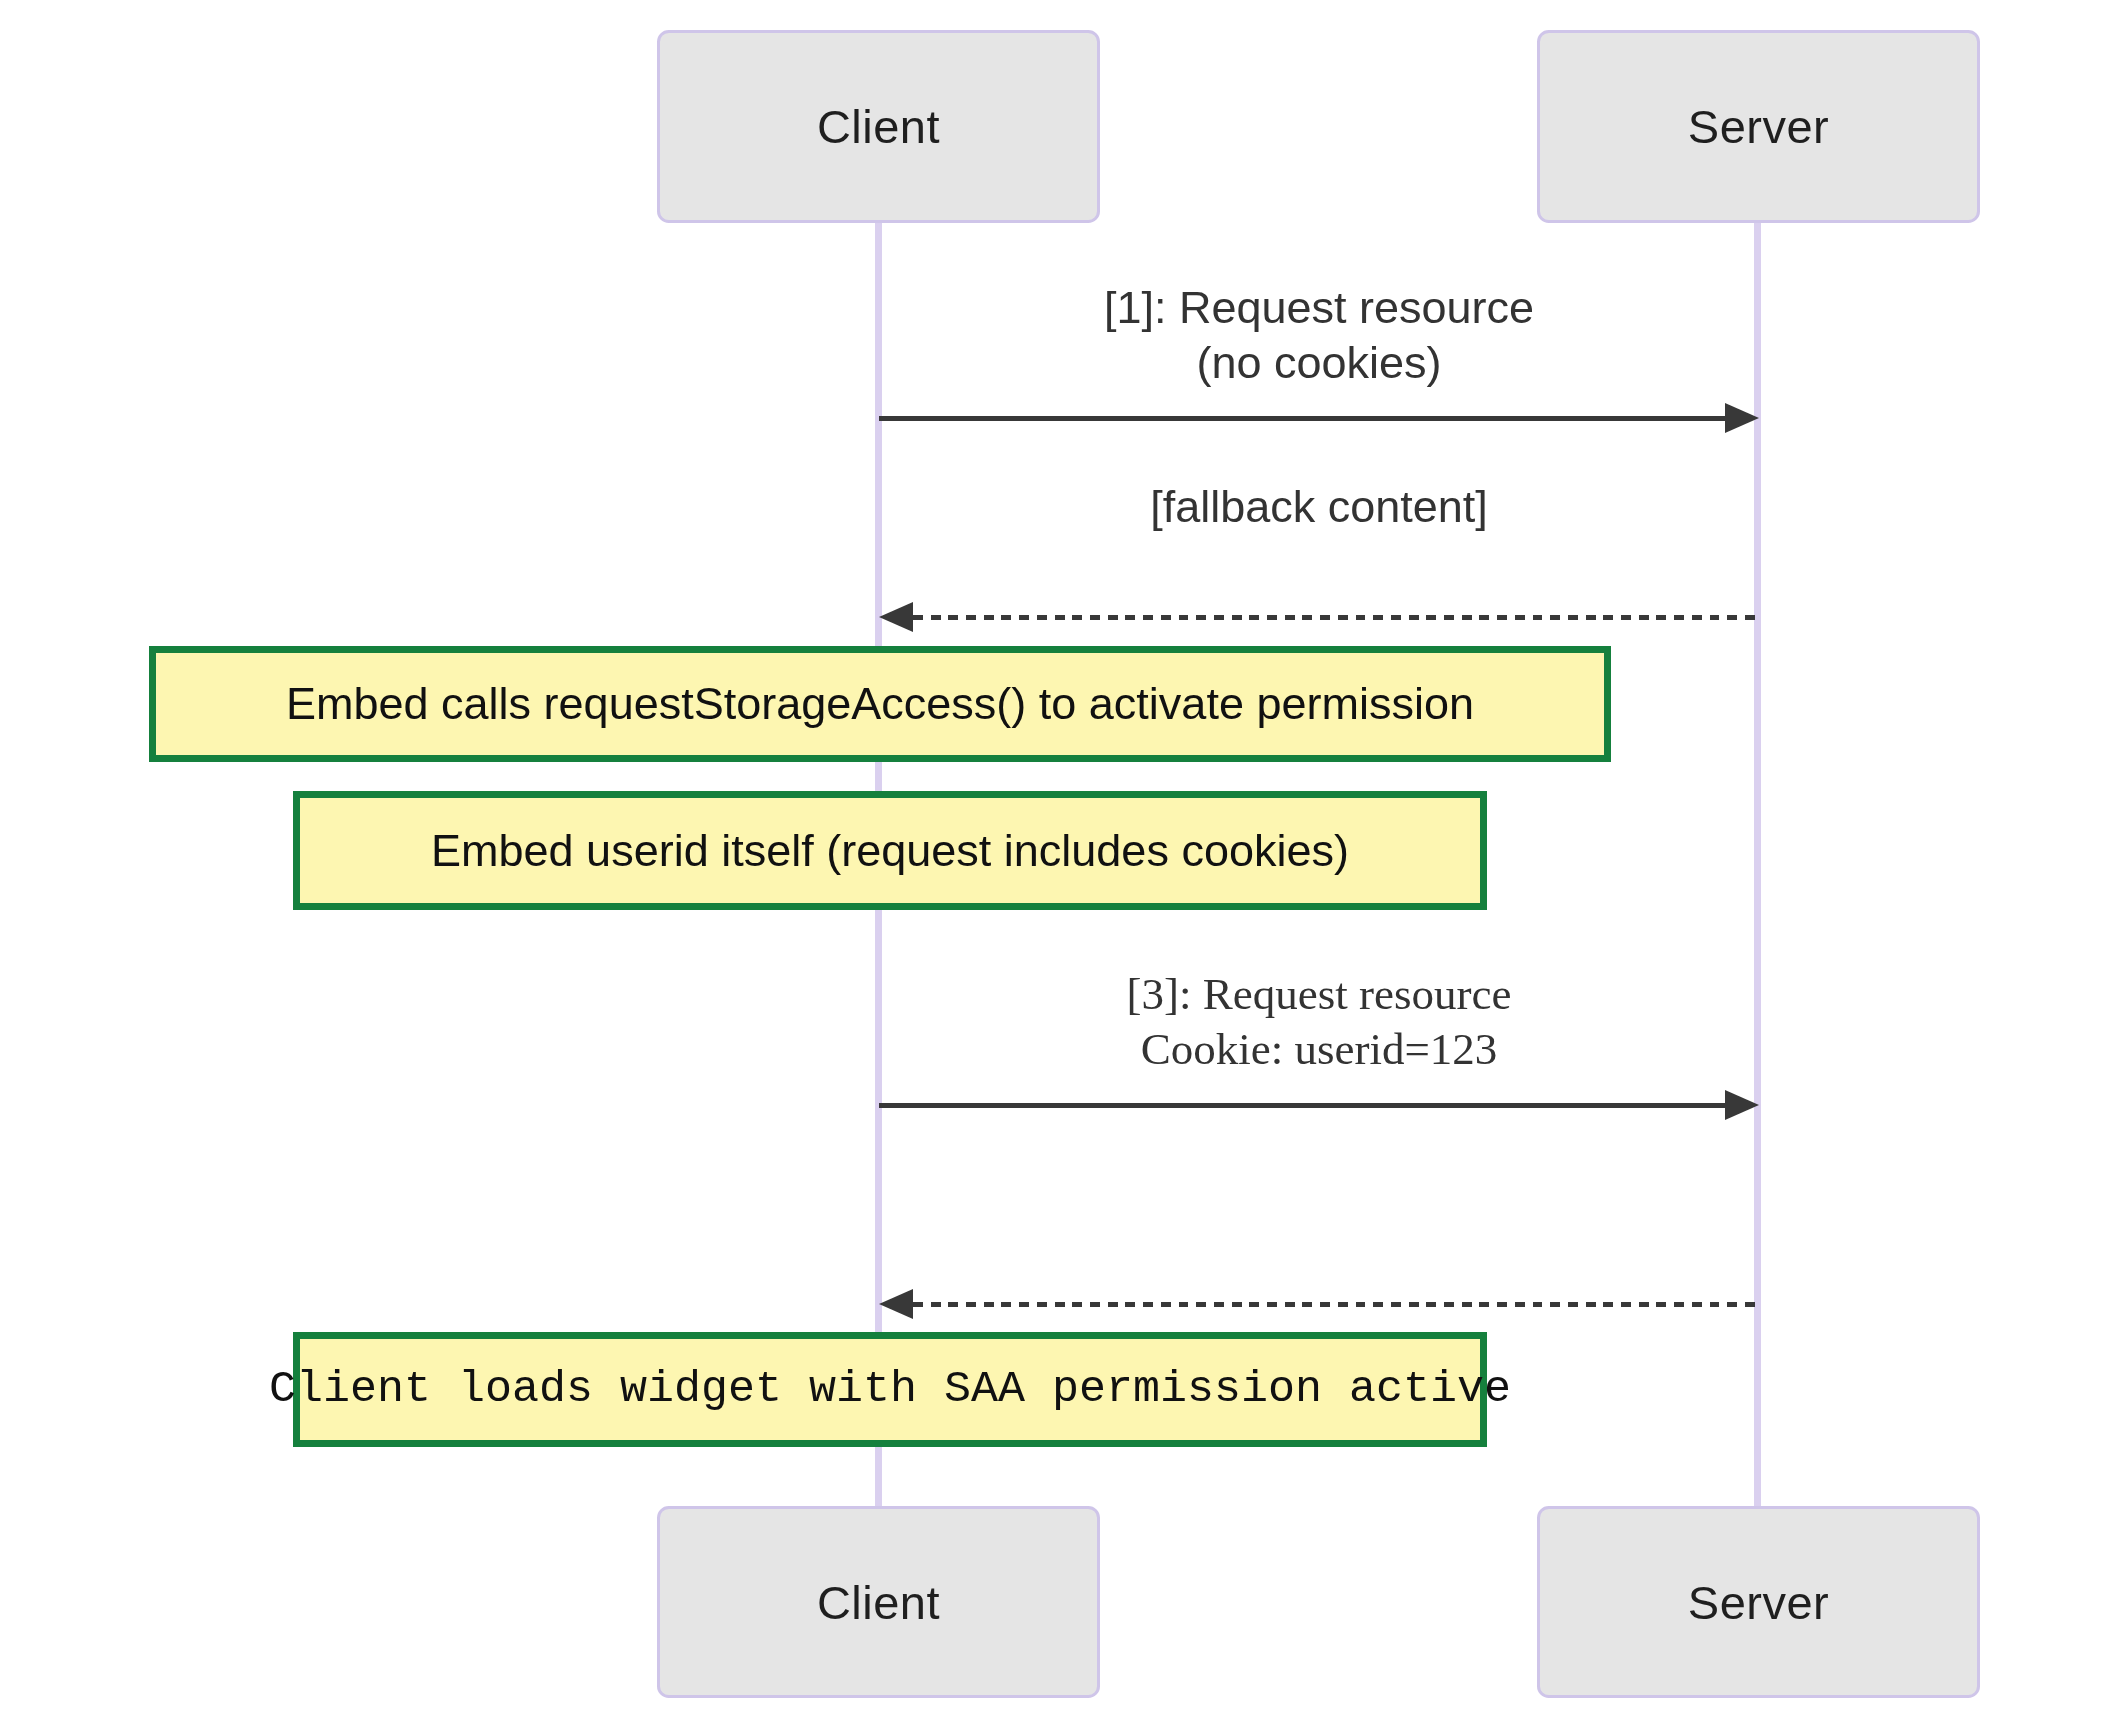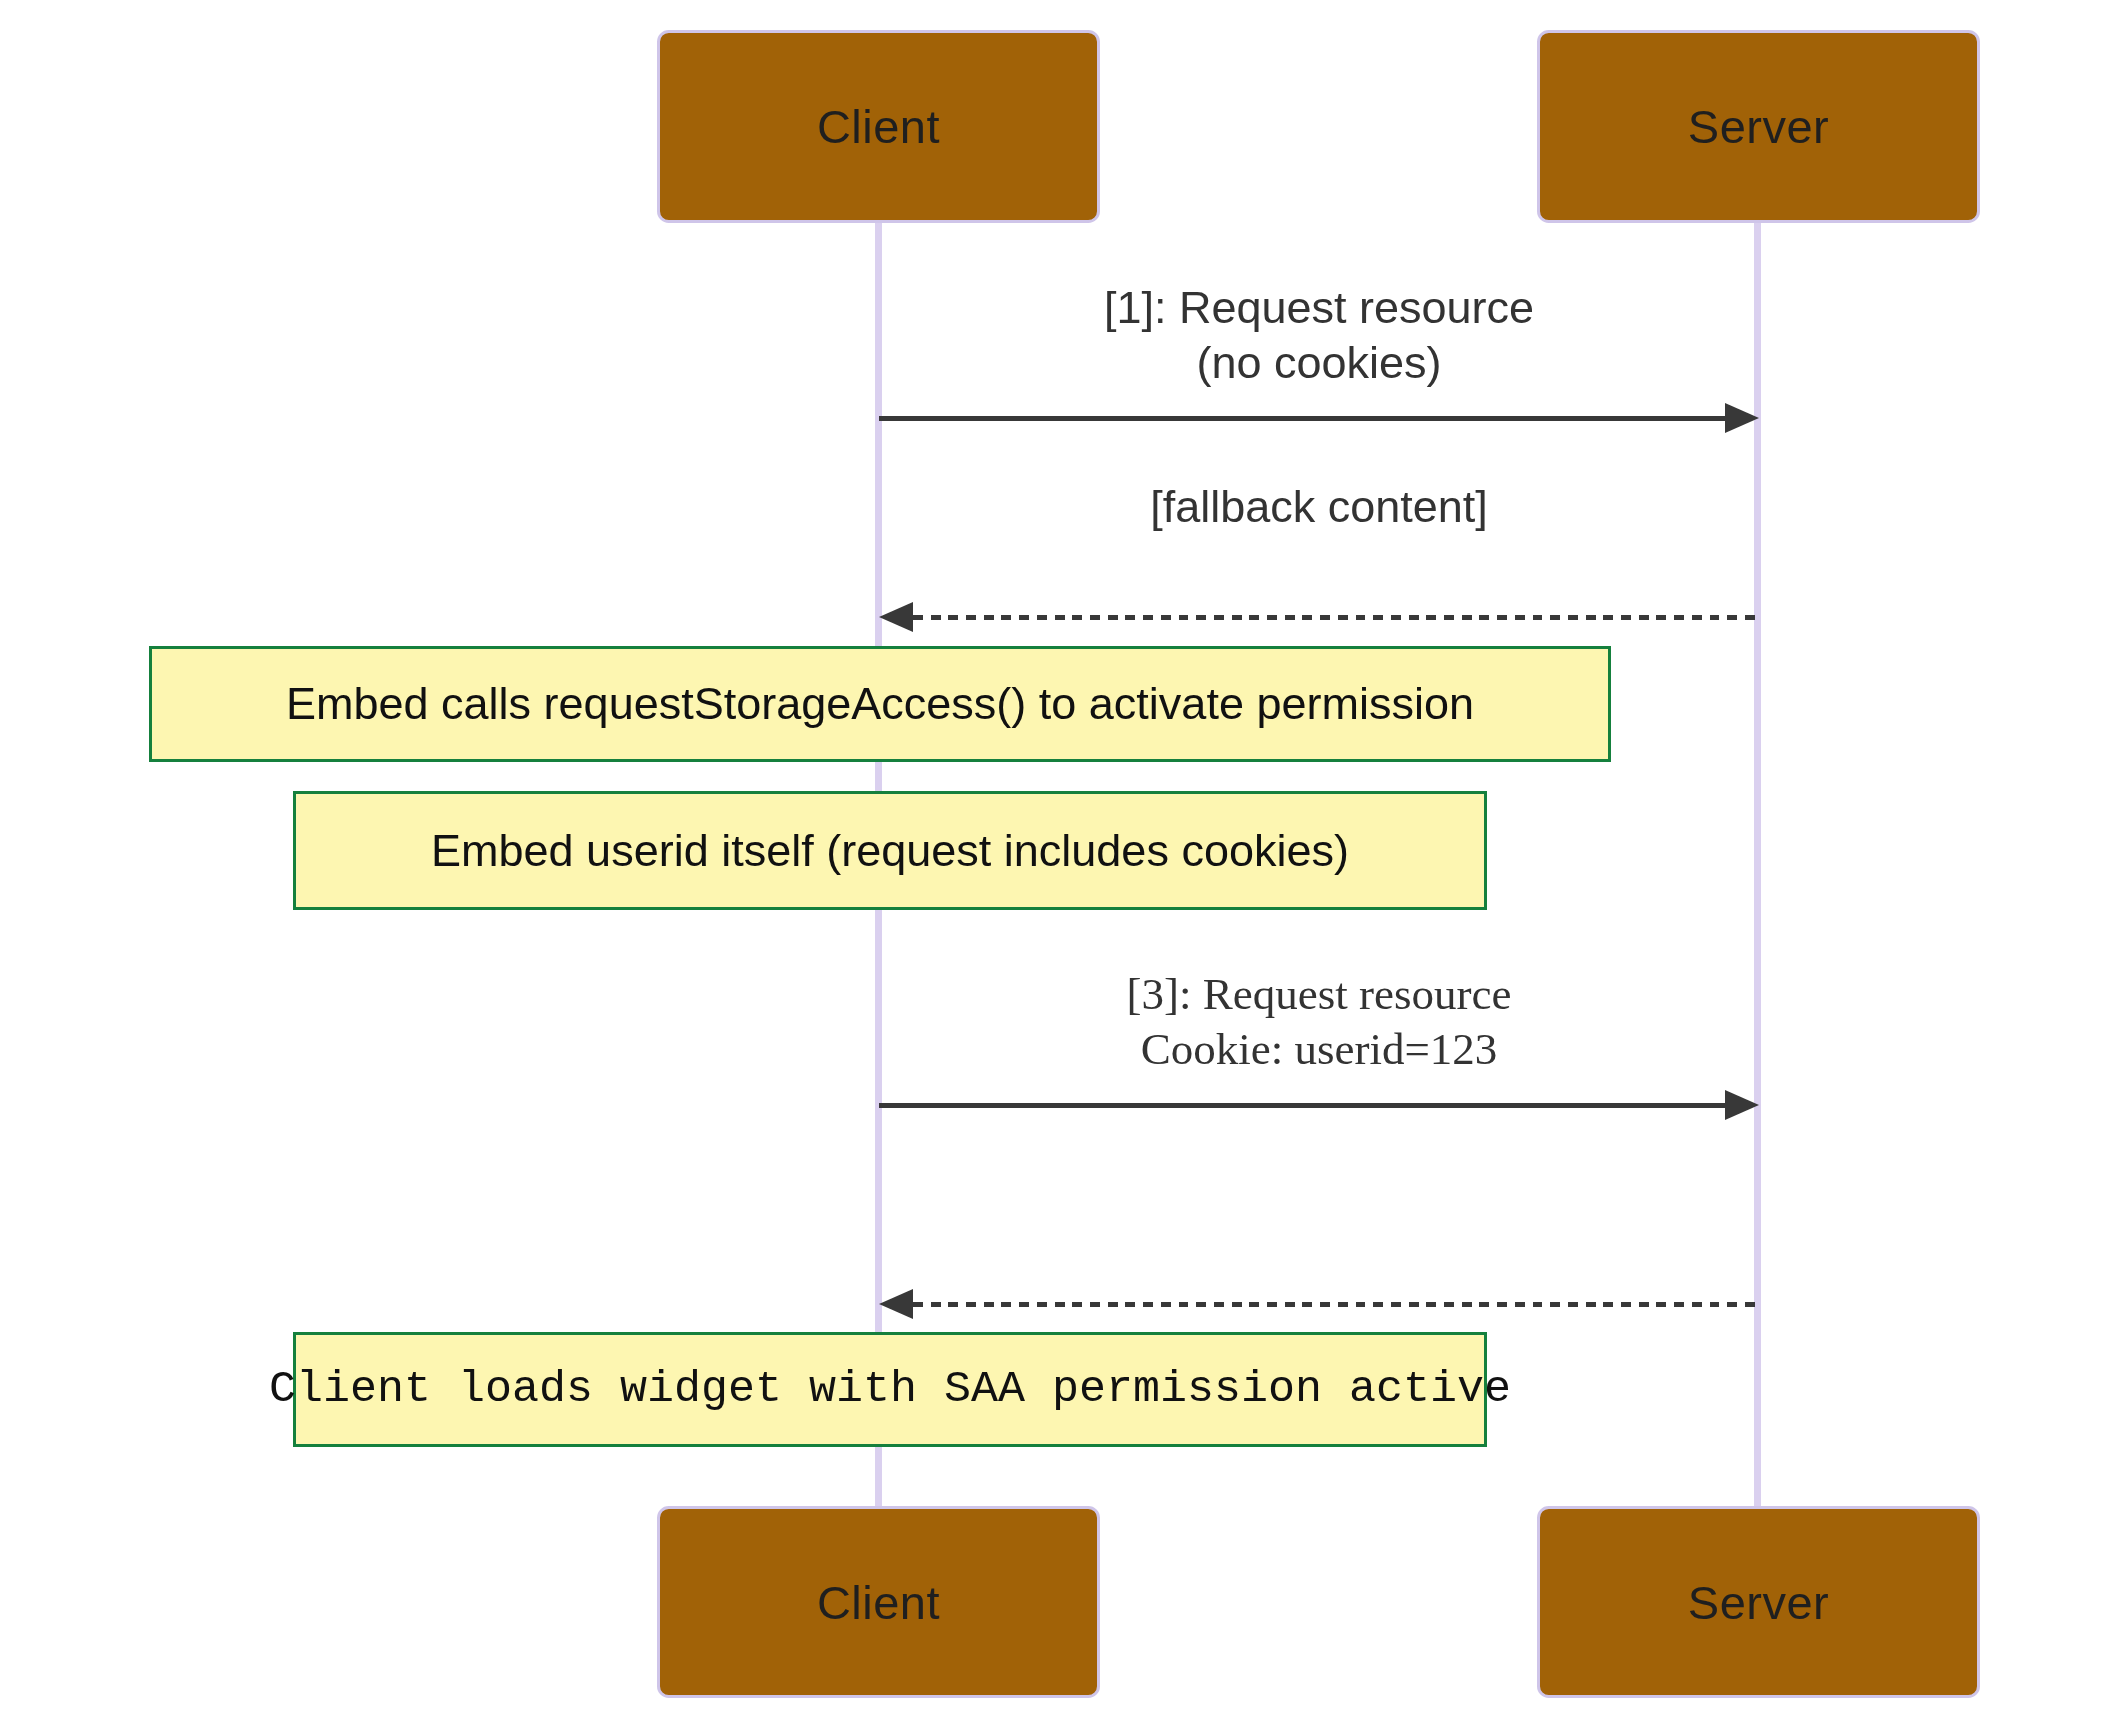--- a/index.html
+++ b/index.html
@@ -5,21 +5,21 @@
   html,body{margin:0;padding:0;background:#ffffff;}
   body{
     width:2126px;height:1732px;position:relative;overflow:hidden;
     font-family:"Liberation Sans", sans-serif;
   }
   .stage{position:absolute;left:0;top:0;width:2126px;height:1732px;}
 
   
   .actor{
     position:absolute;width:443px;height:193px;
-    background:#a16207;border:3px solid #CFC5E9;border-radius:11.8px;
+    background:#e5e5e5;border:3px solid #CFC5E9;border-radius:11.8px;
     box-sizing:border-box;display:flex;align-items:center;justify-content:center;
     z-index:4;
   }
   .actor span{font-size:47px;color:#1f1f1f;letter-spacing:0.5px;}
   .actor.client{left:657px;}
   .actor.server{left:1537px;}
   .actor.top{top:29.6px;}
   .actor.bottom{top:1506px;height:192px;}
 
   
@@ -47,21 +47,21 @@
     border-top:15.8px solid transparent;border-bottom:15.8px solid transparent;
     border-left:34px solid #383838;
   }
   .arrow-head.left{
     border-top:15.8px solid transparent;border-bottom:15.8px solid transparent;
     border-right:34px solid #383838;
   }
 
   
   .note{
-    position:absolute;background:#FDF6B1;border:3px solid #15803d;
+    position:absolute;background:#FDF6B1;border:7px solid #15803d;
     box-sizing:border-box;display:flex;align-items:center;justify-content:center;
     z-index:3;
   }
   .note span{font-size:45px;color:#111111;white-space:nowrap;}
   .note.n1{left:149px;top:646px;width:1462px;height:116px;}
   .note.n2{left:293px;top:791px;width:1194px;height:119px;}
   .note.n3{left:293px;top:1332px;width:1194px;height:115px;font-family:Liberation Mono, monospace;}
 </style>
 </head>
 <body>

